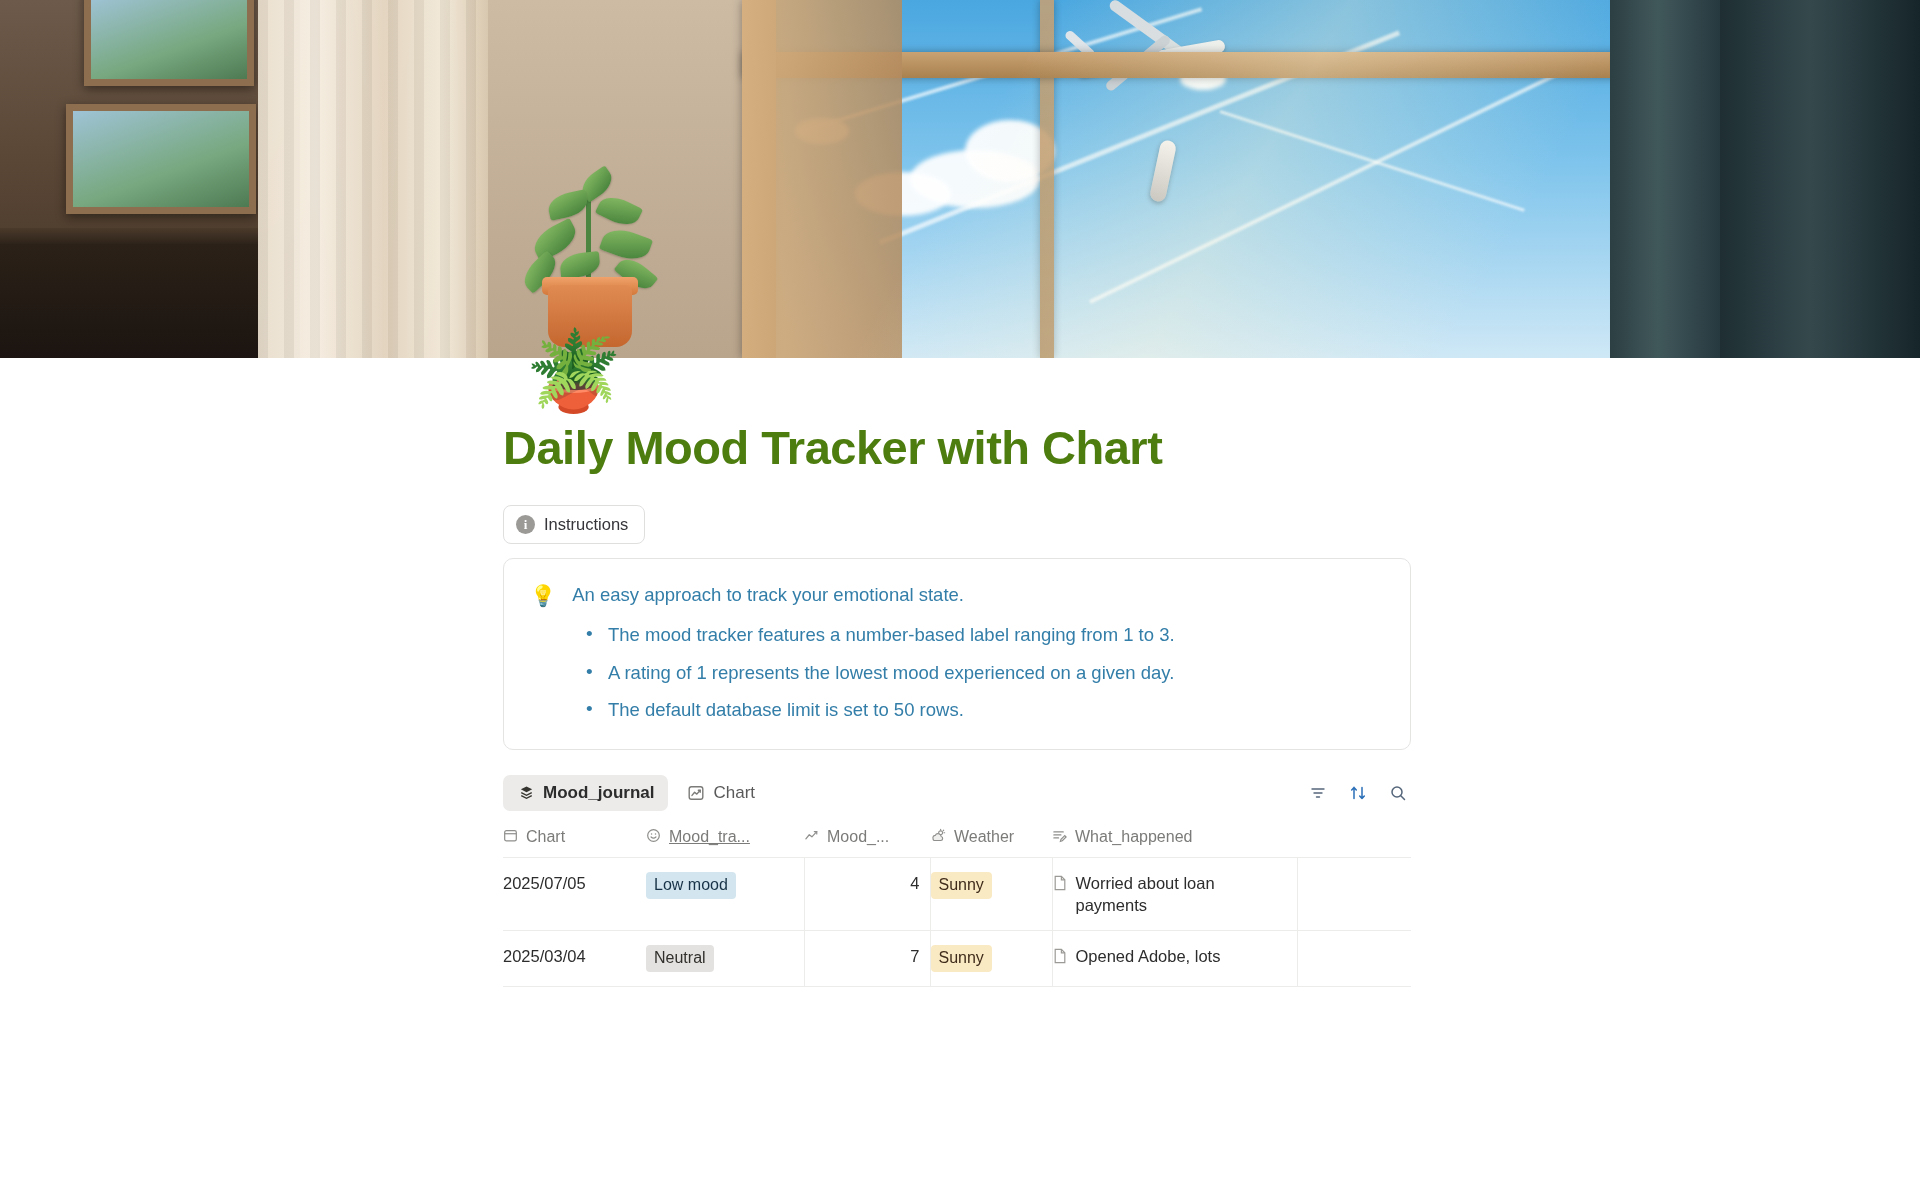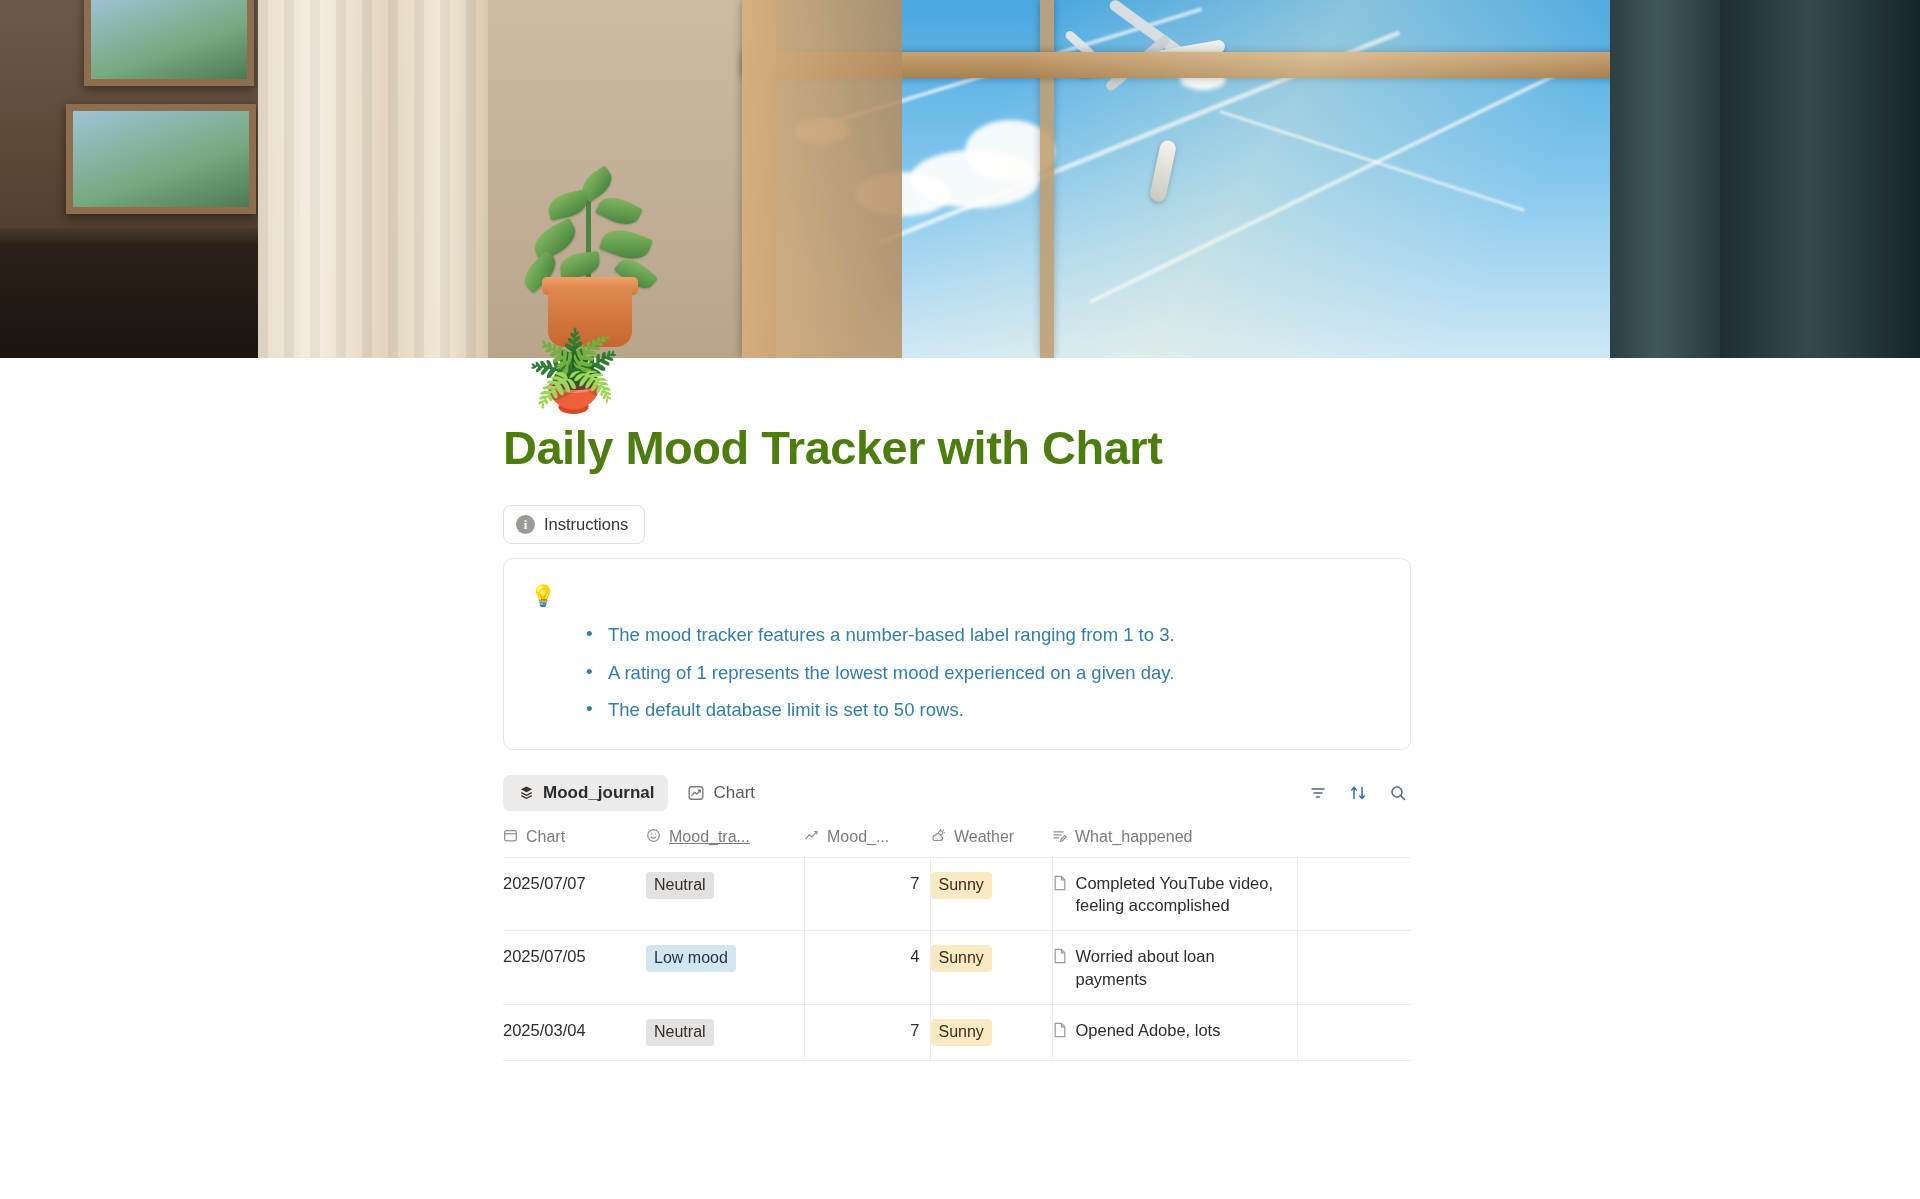--- a/index.html
+++ b/index.html
@@ -398,20 +398,21 @@
     <h1 class="page-title">Daily Mood Tracker with Chart</h1>
 
     <div class="chip">
       <span class="ico-info">i</span>
       <span>Instructions</span>
     </div>
 
     <div class="callout">
       <div class="callout-head">
         <span class="callout-bulb">💡</span>
+        <span class="callout-text">An easy approach to track your emotional state.</span>
       </div>
       <ul>
         <li>The mood tracker features a number-based label ranging from 1 to 3.</li>
         <li>A rating of 1 represents the lowest mood experienced on a given day.</li>
         <li>The default database limit is set to 50 rows.</li>
       </ul>
     </div>
 
     
     <div class="db">
@@ -521,42 +522,20 @@
                     <path d="M13.6 8.2 L9.6 12.2 L9 14.2 L11 13.6 L15 9.6 Z"></path>
                   </svg>
                 </span>
                 <span>What_happened</span>
               </div>
             </th>
             <th class="col-pad"></th>
           </tr>
         </thead>
         <tbody>
-          <tr>
-            <td class="col-date">2025/07/07</td>
-            <td class="col-mood">
-              <span class="pill pill-neutral">Neutral</span>
-            </td>
-            <td class="col-score num vsep">7</td>
-            <td class="col-weather vsep">
-              <span class="pill pill-sunny">Sunny</span>
-            </td>
-            <td class="col-what vsep">
-              <div class="what-cell">
-                <span class="doc-ico">
-                  <svg width="14" height="16" viewBox="0 0 14 16" fill="none" stroke="#9b9a97" stroke-width="1.2">
-                    <path d="M2.2 1.4 H8.4 L11.8 4.8 V14.6 H2.2 Z"></path>
-                    <path d="M8.4 1.4 V4.8 H11.8"></path>
-                  </svg>
-                </span>
-                <span>Completed YouTube video, feeling accomplished</span>
-              </div>
-            </td>
-            <td class="col-pad vsep"></td>
-          </tr>
 
 
           <tr>
             <td class="col-date">2025/07/05</td>
             <td class="col-mood">
               <span class="pill pill-low">Low mood</span>
             </td>
             <td class="col-score num vsep">4</td>
             <td class="col-weather vsep">
               <span class="pill pill-sunny">Sunny</span>

